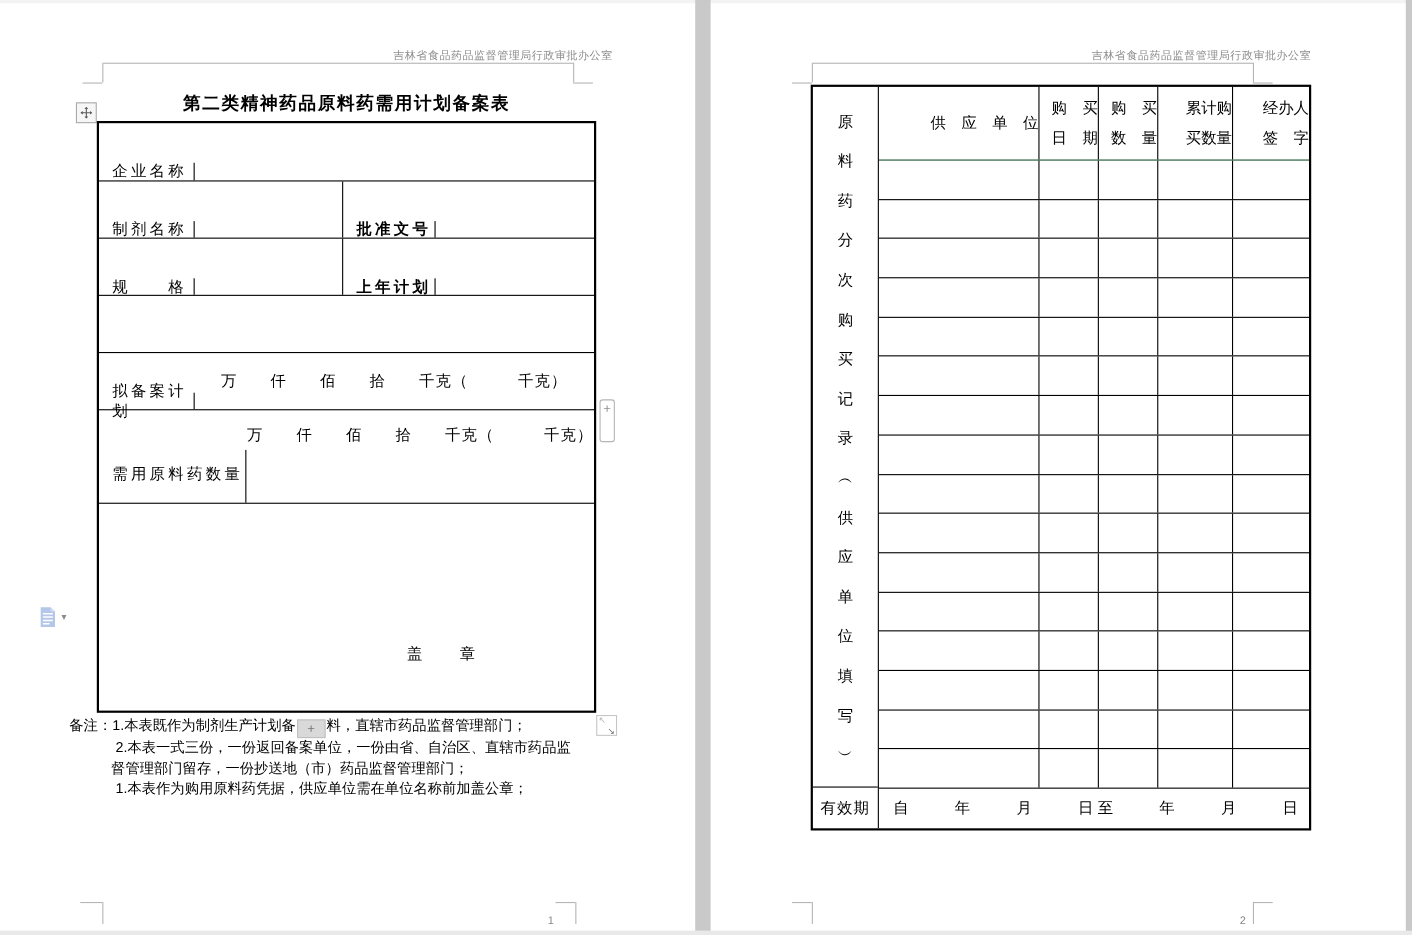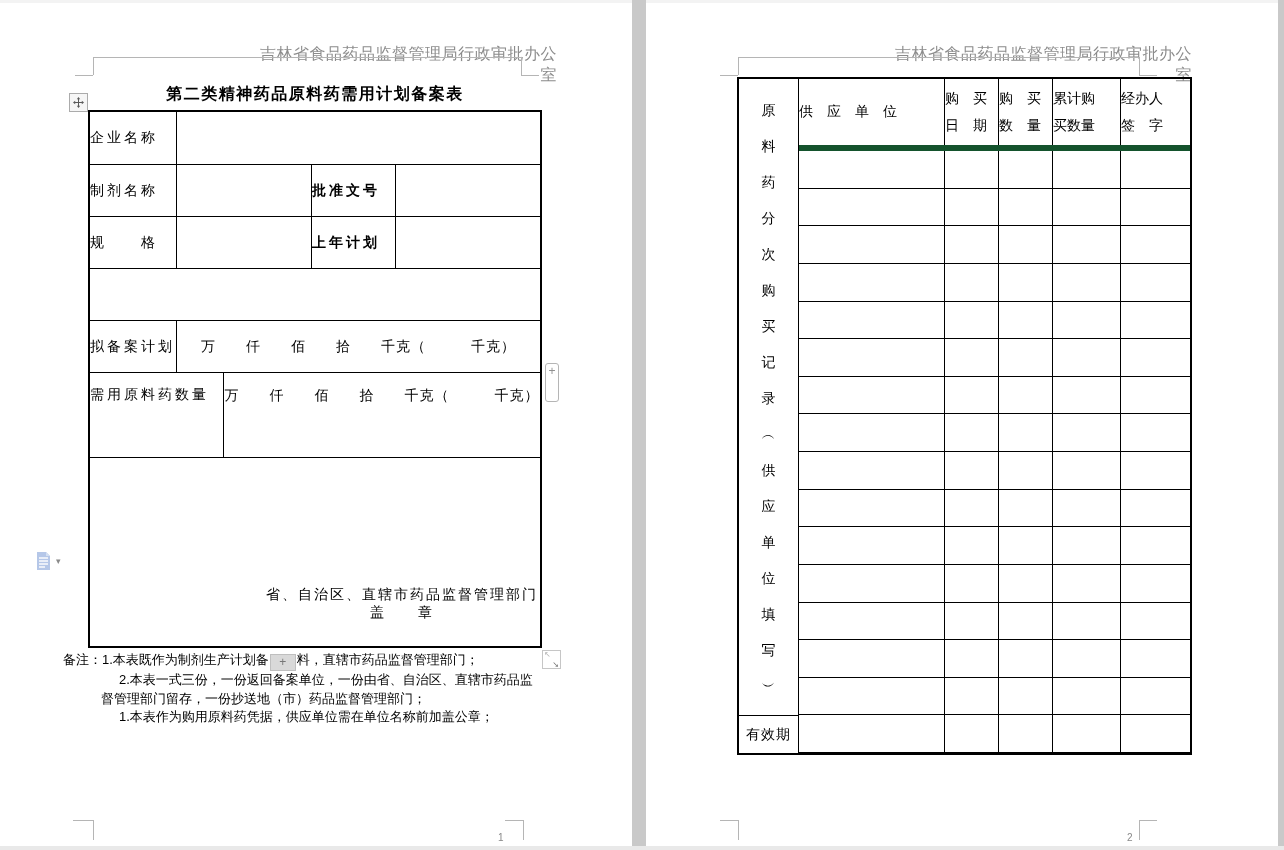--- a/index.html
+++ b/index.html
@@ -8,44 +8,44 @@
   .abs{position:absolute;}
   
   .page-divider{left:632px;top:0;width:14px;height:850px;background:#c9c9c9;}
   .edge-right{left:1278px;top:0;width:6px;height:850px;background:#c9c9c9;}
   .edge-bottom{left:0;top:846px;width:1284px;height:4px;background:#e9e9e9;}
   .edge-top{left:0;top:0;width:1284px;height:3px;background:#f3f3f3;}
   
   .mk{position:absolute;background:#b5b5b5;}
   .mk-h{height:1px;}
   .mk-v{width:1px;}
-  .doc-header{font-size:16px;letter-spacing:0.5px;color:#8c8c8c;text-align:right;}
+  .doc-header{font-size:10px;letter-spacing:0.5px;color:#8c8c8c;text-align:right;}
   .pagenum{font-size:10px;color:#888;}
   
   .t1{left:88px;top:110px;width:454px;height:538px;border:2px solid #000;box-sizing:border-box;
       display:flex;flex-direction:column;font-size:14px;}
   .t1 .tr{display:flex;border-bottom:1px solid #000;}
   .t1 .tr:last-child{border-bottom:none;}
   .cell{box-sizing:border-box;border-right:1px solid #000;display:flex;align-items:center;}
   .cell:last-child{border-right:none;}
-  .lbl{letter-spacing:3px;}
+  .lbl{padding-left:12px;letter-spacing:3px;margin-top:36px;}
   .w88{width:87px;flex:none;}
   .w135{width:135px;flex:none;}
   .w84{width:84px;flex:none;font-weight:bold;}
   .w113{width:134px;flex:none;align-items:flex-start;padding-top:8px;line-height:27px;flex-wrap:wrap;}
   .grow{flex:1;text-align:right;}
   .r1{height:52px;}.r2{height:51px;}.r3{height:51px;}.r4{height:51px;}.r5{height:51px;}
   .r6{height:84px;}.r7{flex:1;position:relative;}
   .units{justify-content:center;letter-spacing:1px;}
   .units-top{align-items:flex-start;padding-top:14px;}
   .stamp{position:absolute;left:172px;top:128px;width:280px;text-align:center;letter-spacing:2px;}
   .stamp .l2{}
   
   .notes{left:63px;top:651px;width:502px;font-size:13px;line-height:18.6px;}
-  .notes .ind{margin-left:56px;}
+  .notes .ind{margin-left:42px;}
   .notes .ind2{margin-left:38px;}
   .plusbox{display:inline-block;width:24px;height:15px;background:#d9d9d9;border:1px solid #bfbfbf;
            color:#777;font-size:12px;line-height:14px;text-align:center;vertical-align:-2px;margin:0 1px;}
   
   .move-handle{left:69px;top:93px;width:17px;height:17px;border:1px solid #ababab;background:#f6f6f6;
                display:flex;align-items:center;justify-content:center;}
   .pill{left:545px;top:363px;width:12px;height:37px;border:1px solid #b5b5b5;border-radius:3px;background:#fff;
         color:#909090;font-size:12px;line-height:14px;text-align:center;}
   .resize-handle{left:542px;top:650px;width:17px;height:17px;border:1px solid #c6c6c6;background:#fff;position:absolute;}
   .resize-handle .nw{position:absolute;left:1px;top:-1px;font-size:8px;color:#b4b4b4;}
@@ -53,21 +53,21 @@
   .doc-icon{left:35px;top:551px;}
   .caret{left:56px;top:556px;font-size:9px;color:#8a8a8a;}
   
   .t2{left:737px;top:77px;width:455px;height:678px;border:2px solid #000;box-sizing:border-box;
       display:flex;font-size:14px;}
   .t2col0{width:60px;flex:none;border-right:1px solid #000;display:flex;flex-direction:column;box-sizing:border-box;}
   .t2col0-main{height:637px;border-bottom:1px solid #000;display:flex;flex-direction:column;
                align-items:center;justify-content:space-around;padding:14px 0 10px 0;box-sizing:border-box;}
   .t2col0-validity{flex:1;display:flex;align-items:center;justify-content:center;letter-spacing:1px;}
   .t2right{flex:1;display:flex;flex-direction:column;}
-  .t2head{height:66px;flex:none;border-bottom:6px solid #14532d;display:flex;text-align:left;}
+  .t2head{height:66px;flex:none;border-bottom:1px solid #14532d;display:flex;text-align:right;}
   .t2hc{box-sizing:border-box;border-right:1px solid #000;display:flex;flex-direction:column;justify-content:center;gap:9px;}
   .t2hc:last-child{border-right:none;}
   .c1{width:146px;flex:none;}.c2{width:54px;flex:none;}.c3{width:54px;flex:none;}.c4{width:68px;flex:none;}
   .c5{flex:1;}
   .t2rows{flex:1;display:flex;flex-direction:column;}
   .t2row{flex:1;display:flex;border-bottom:1px solid #000;}
   .t2c{box-sizing:border-box;border-right:1px solid #000;}
   .t2c.c5{border-right:none;}
   .t2validity{height:36px;flex:none;display:flex;align-items:center;padding-left:13px;box-sizing:border-box;}
   .title{left:88px;top:84px;width:454px;text-align:center;font-weight:bold;font-size:16px;letter-spacing:1.5px;}
@@ -136,21 +136,20 @@
       <div class="tr r5">
         <div class="cell lbl w88">拟备案计划</div>
         <div class="cell grow units">万　　仟　　佰　　拾　　千克（　　　千克）</div>
       </div>
       <div class="tr r6">
         <div class="cell lbl w113">需用原料药数量</div>
         <div class="cell grow units units-top">万　　仟　　佰　　拾　　千克（　　　千克）</div>
       </div>
       <div class="tr r7">
         <div class="stamp">
-          <div class="l1">省、自治区、直辖市药品监督管理部门</div>
           <div class="l2">盖　　章</div>
         </div>
       </div>
     </div>
 
     <div class="abs pill">
       <span>+</span>
     </div>
 
     <div class="resize-handle">
@@ -348,19 +347,22 @@
               <div class="t2c c5"></div>
             </div>
             <div class="t2row">
               <div class="t2c c1"></div>
               <div class="t2c c2"></div>
               <div class="t2c c3"></div>
               <div class="t2c c4"></div>
               <div class="t2c c5"></div>
             </div>
           </div>
+        <div class="t2validity">
+          <span>自　　　年　　　月　　　日 至　　　年　　　月　　　日</span>
+        </div>
       </div>
     </div>
 
     <div class="abs pagenum" style="left:1127px;top:832px;">2</div>
   </div>
 
 </div>
 
 </body></html>

